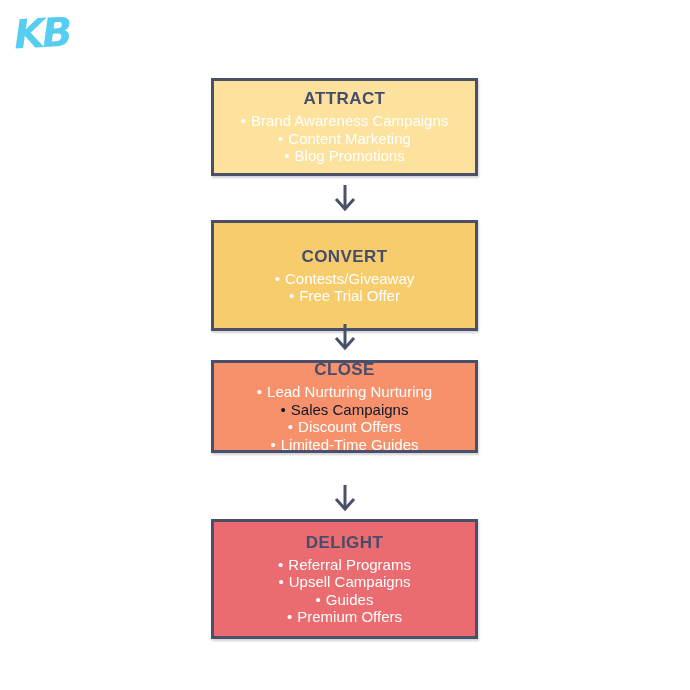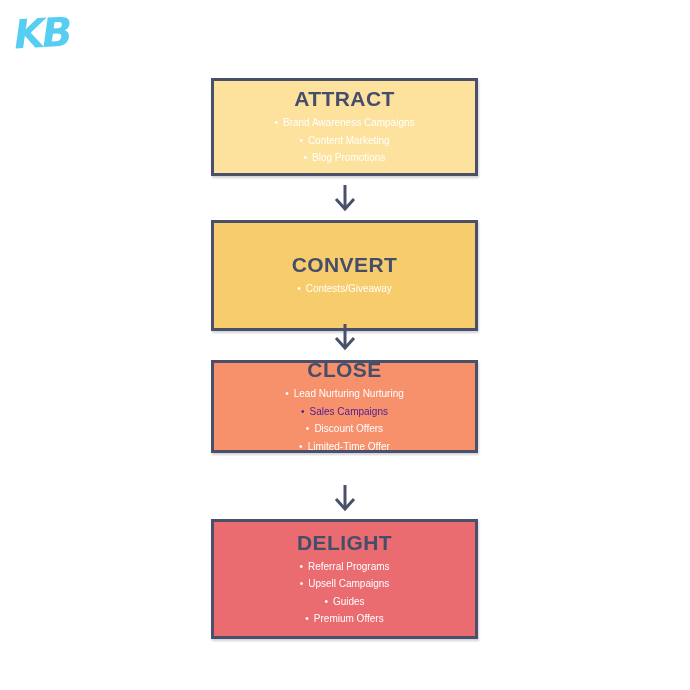--- a/index.html
+++ b/index.html
@@ -34,27 +34,27 @@
     box-sizing: border-box;
     border: 3px solid #4A5069;
     box-shadow: 1px 2px 2px rgba(74, 80, 105, 0.25);
     display: flex;
     flex-direction: column;
     align-items: center;
     justify-content: center;
     text-align: center;
   }
   .stage-title {
-    font-size: 21px;
+    font-size: 17px;
     font-weight: bold;
     letter-spacing: 0.4px;
     margin-bottom: 3px;
   }
   .stage-item {
-    font-size: 10px;
+    font-size: 15px;
     line-height: 17.5px;
     white-space: nowrap;
   }
   .stage-item .bullet { margin-right: 5px; }
   .arrow {
     position: absolute;
     left: 333px;
   }
   .arrow line, .arrow polyline {
     fill: none;
@@ -88,35 +88,36 @@
 
   <svg class="arrow" id="arrow-0" width="24" height="30" viewBox="0 0 24 30">
     <line x1="12" y1="2" x2="12" y2="25" style="stroke: rgb(74, 80, 105);"></line>
     <polyline points="3,16 12,26 21,16" style="stroke: rgb(74, 80, 105);"></polyline>
   </svg>
 
   <div class="stage" id="stage-1" style="background-color: rgb(247, 204, 109);">
     <div class="stage-title" style="color: rgb(70, 77, 107);">CONVERT</div>
     <div class="stage-items">
       <div class="stage-item" style="color: rgb(255, 255, 255);"><span class="bullet">•</span><span>Contests/Giveaway</span></div>
+      <div class="stage-item" style="color: rgb(255, 255, 255);"><span class="bullet">•</span><span>Free Trial Offer</span></div>
     </div>
   </div>
 
   <svg class="arrow" id="arrow-1" width="24" height="30" viewBox="0 0 24 30">
     <line x1="12" y1="2" x2="12" y2="25" style="stroke: rgb(74, 80, 105);"></line>
     <polyline points="3,16 12,26 21,16" style="stroke: rgb(74, 80, 105);"></polyline>
   </svg>
 
   <div class="stage" id="stage-2" style="background-color: rgb(246, 145, 108);">
     <div class="stage-title" style="color: rgb(70, 77, 107);">CLOSE</div>
     <div class="stage-items">
       <div class="stage-item" style="color: rgb(255, 255, 255);"><span class="bullet">•</span><span>Lead Nurturing Nurturing</span></div>
-      <div class="stage-item" style="color: #4c1d95;"><span class="bullet">•</span><span>Sales Campaigns</span></div>
+      <div class="stage-item" style="color: #0f172a;"><span class="bullet">•</span><span>Sales Campaigns</span></div>
       <div class="stage-item" style="color: rgb(255, 255, 255);"><span class="bullet">•</span><span>Discount Offers</span></div>
-      <div class="stage-item" style="color: rgb(255, 255, 255);"><span class="bullet">•</span><span>Limited-Time Offer</span></div>
+      <div class="stage-item" style="color: rgb(255, 255, 255);"><span class="bullet">•</span><span>Limited-Time Guides</span></div>
     </div>
   </div>
 
   <svg class="arrow" id="arrow-2" width="24" height="30" viewBox="0 0 24 30">
     <line x1="12" y1="2" x2="12" y2="25" style="stroke: rgb(74, 80, 105);"></line>
     <polyline points="3,16 12,26 21,16" style="stroke: rgb(74, 80, 105);"></polyline>
   </svg>
 
   <div class="stage" id="stage-3" style="background-color: rgb(234, 107, 112);">
     <div class="stage-title" style="color: rgb(70, 77, 107);">DELIGHT</div>

